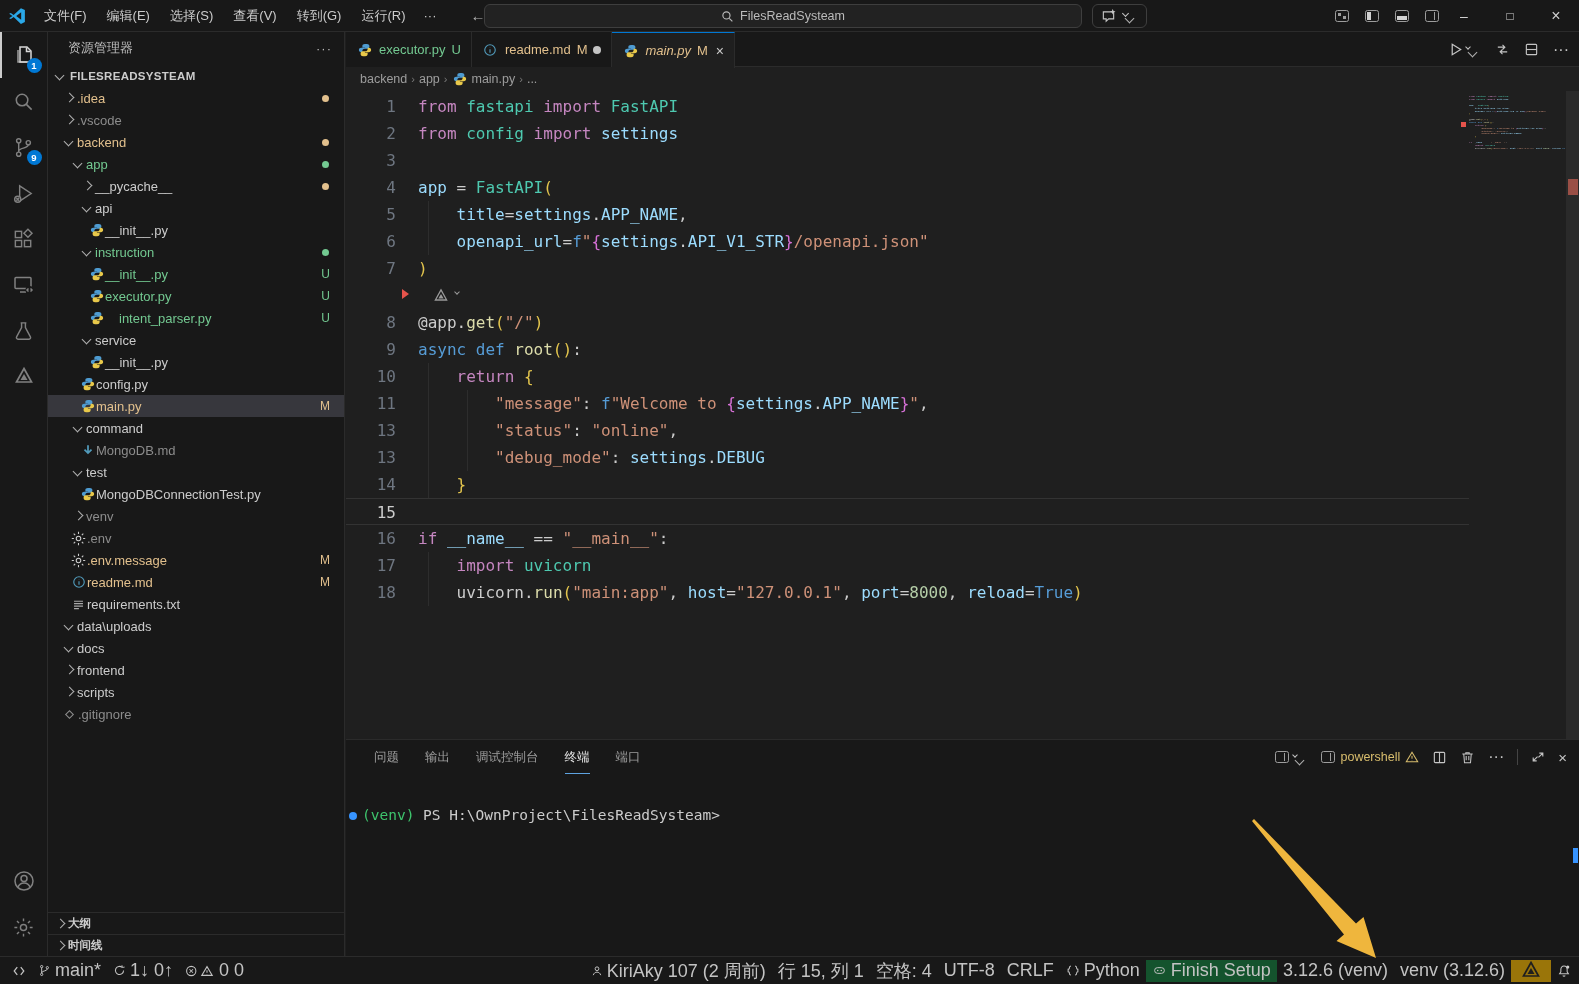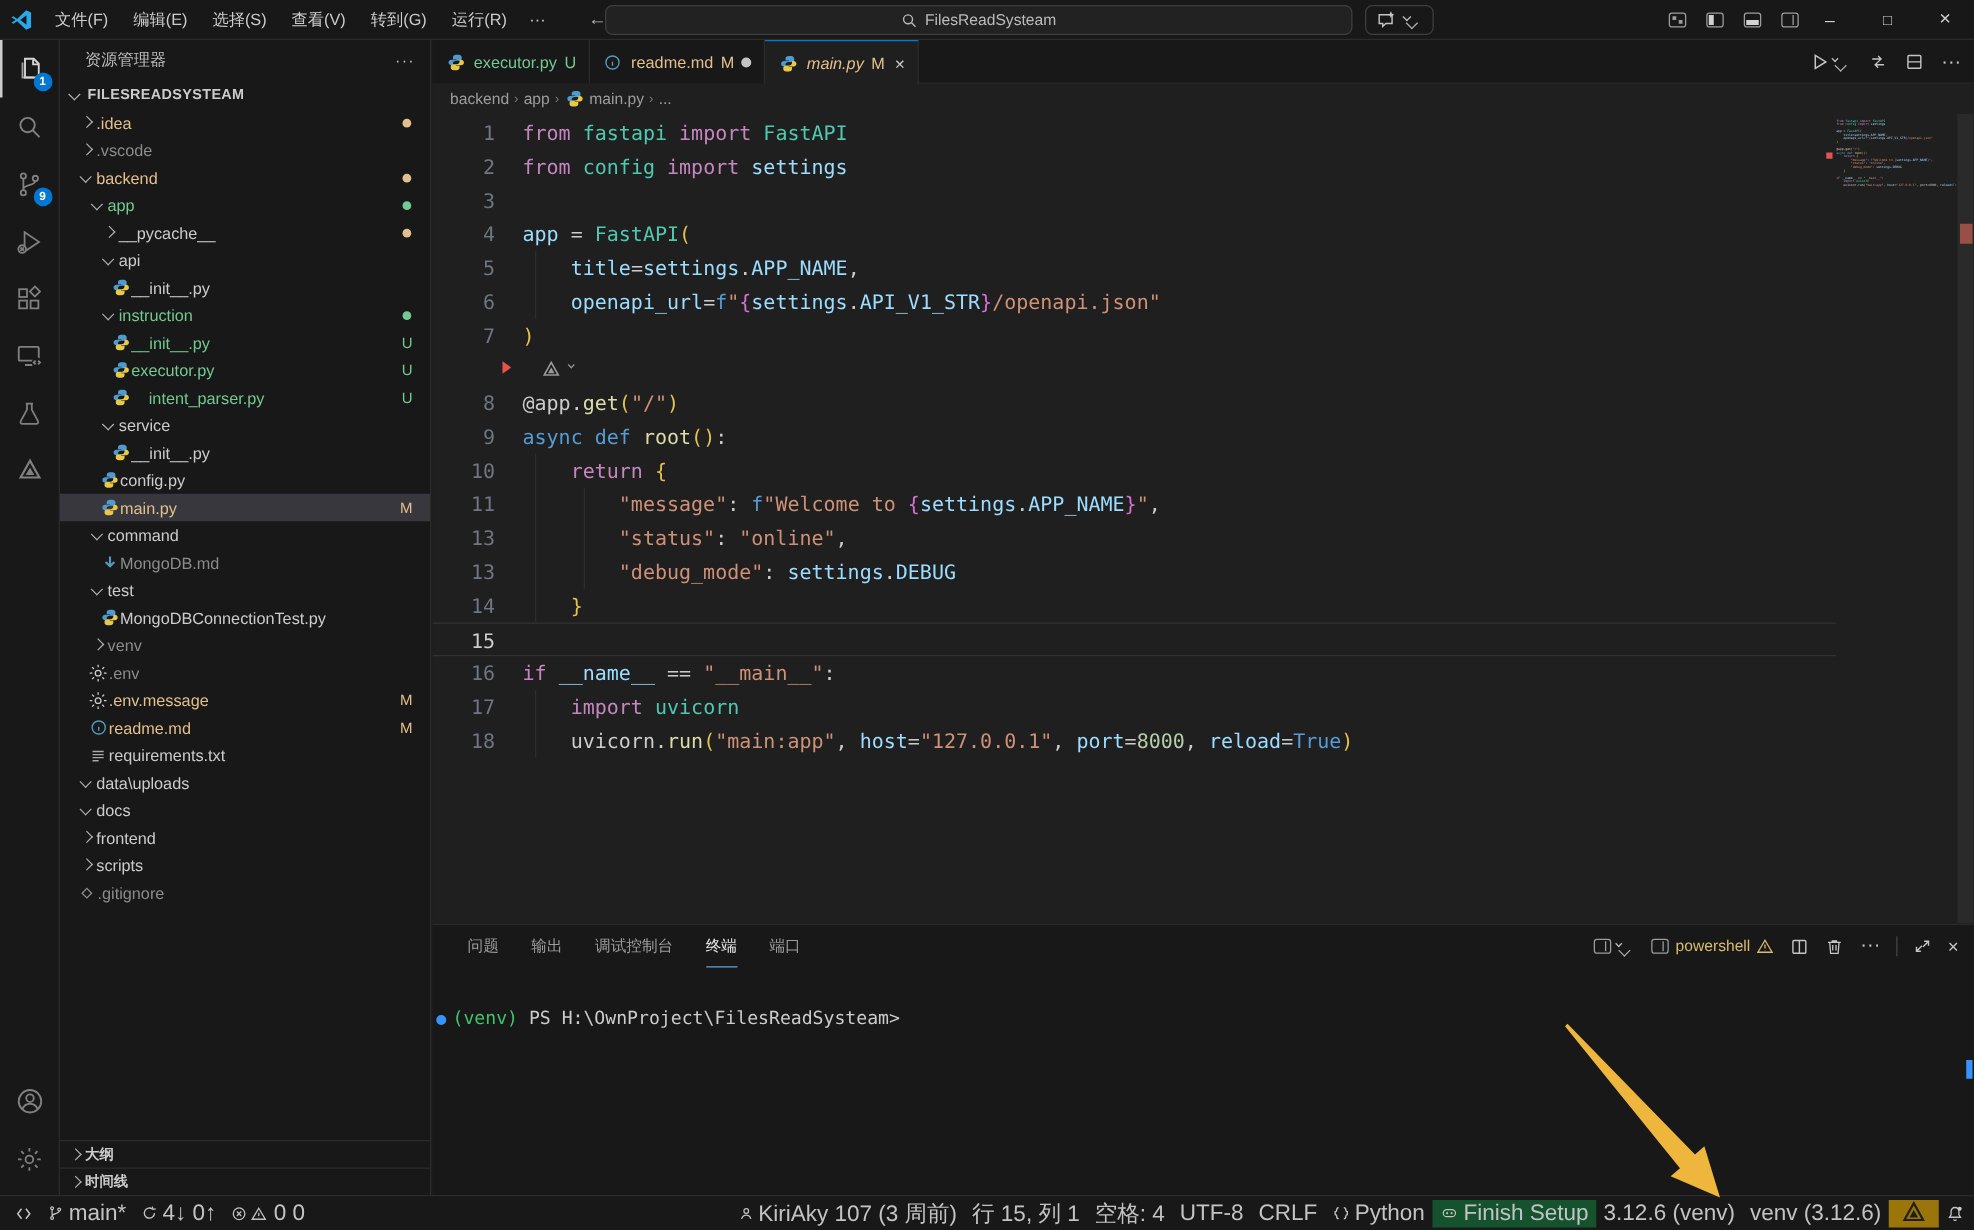--- a/index.html
+++ b/index.html
@@ -677,21 +677,21 @@
         </span>
         <span>main*</span>
       </div>
       <div class="sb-item">
         <span style="display: flex;">
           <svg class="ic" width="13" height="13" viewBox="0 0 16 16" fill="none" stroke="currentColor" stroke-width="1.3">
             <path d="M13 8A5 5 0 1 1 11.3 4.2"></path>
             <path d="M11 1.5l.5 2.8 2.8-.5" stroke-width="1.1"></path>
           </svg>
         </span>
-        <span>4↓ 0↑</span>
+        <span>1↓ 0↑</span>
       </div>
       <div class="sb-item">
         <span style="display: flex;">
           <svg class="ic" width="30" height="14" viewBox="0 0 34 16" fill="none" stroke="currentColor" stroke-width="1.2">
             <circle cx="7" cy="8" r="5.3"></circle>
             <path d="M5 6l4 4M9 6l-4 4"></path>
             <path d="M25 3l6 10H19z"></path>
             <path d="M25 7v3M25 11.5v.2"></path>
           </svg>
         </span>
@@ -699,21 +699,21 @@
       </div>
     </div>
   <div class="sb-right" id="sb-right">
       <div class="sb-item">
         <span style="display: flex;">
           <svg class="ic" width="12" height="12" viewBox="0 0 16 16" fill="none" stroke="currentColor" stroke-width="1.3">
             <circle cx="8" cy="5" r="2.5"></circle>
             <path d="M3 13.5c1-2.8 2.8-4 5-4s4 1.2 5 4"></path>
           </svg>
         </span>
-        <span>KiriAky 107 (3 周前)</span>
+        <span>KiriAky 107 (2 周前)</span>
       </div>
       <div class="sb-item">
         <span>行 15, 列 1</span>
       </div>
       <div class="sb-item">
         <span>空格: 4</span>
       </div>
       <div class="sb-item">
         <span>UTF-8</span>
       </div>

